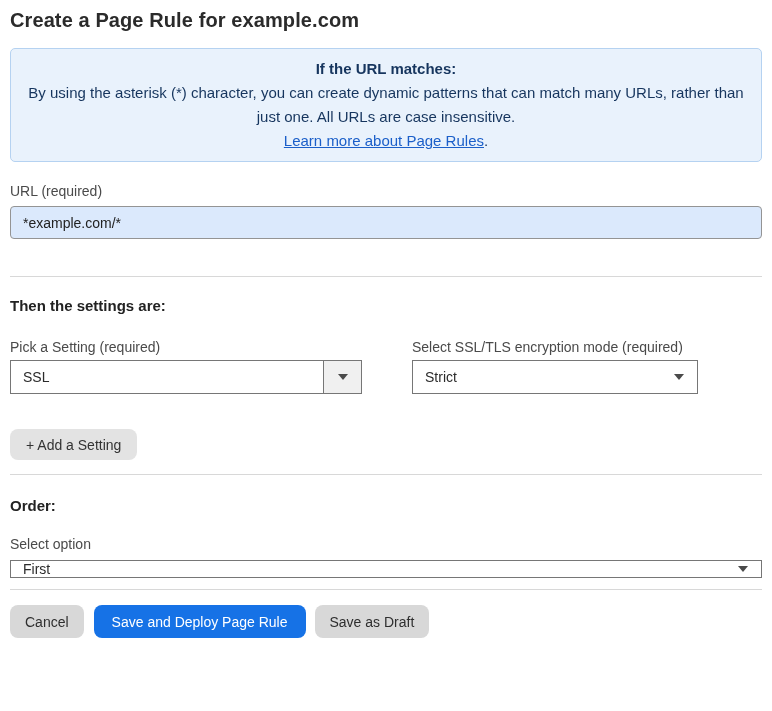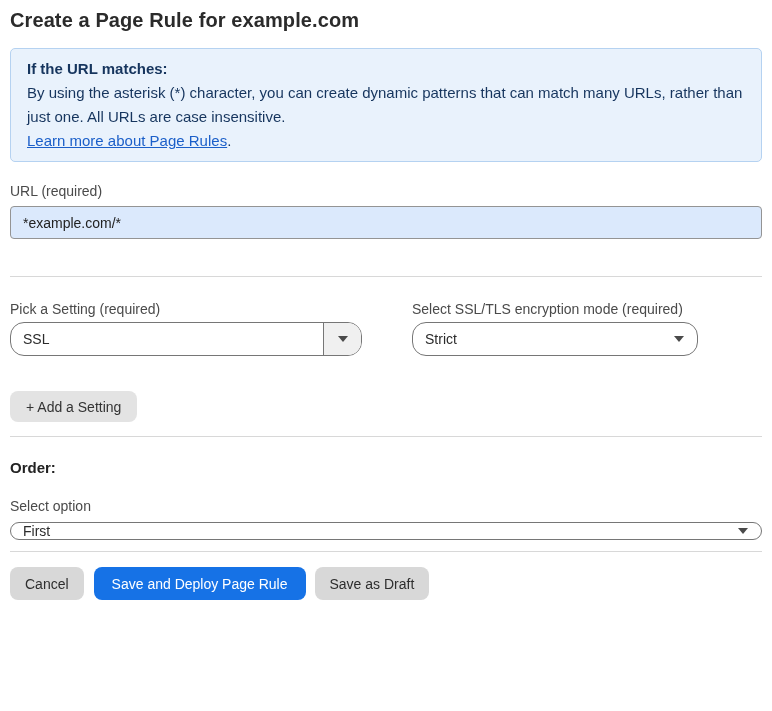--- a/index.html
+++ b/index.html
@@ -18,21 +18,21 @@
     color: #2b2b2b; letter-spacing: 0.1px;
   }
 
   .info-box {
     margin-top: 14px;
     background: var(--info_bg, #e9f2fc);
     border: 1px solid var(--info_border, #b5d2f1);
     border-radius: 5px;
     padding: 8px 16px;
     color: var(--info_text, #16355e);
-    font-size: 15px; line-height: 24px;
+    font-size: 15px; line-height: 24px; text-align: center;
   }
   .info-heading { font-weight: 700; }
   .info-link-line a {
     color: var(--link_blue, #1b5fc9);
     text-decoration: underline;
     cursor: pointer;
   }
 
   .field-label {
     display: block;
@@ -73,21 +73,21 @@
   .selects-row { display: flex; margin-top: 23px; }
   .selects-row .col-1 { width: 352px; margin-right: 18px; }
   .selects-row .col-2 { width: 286px; margin-left: 32px; }
   .selects-row .field-label { margin-top: 0; margin-bottom: 4px; }
 
   .select {
     display: flex; align-items: center;
     height: 34px;
     background: #ffffff;
     border: 1px solid #767676;
-    border-radius: 14px;
+    border-radius: 0;
     cursor: pointer;
     overflow: hidden;
   }
   .select .select-value {
     flex: 1;
     padding: 0 12px;
     font-size: 14px; color: #2b2b2b;
   }
   .select .select-btn {
     width: 38px; height: 100%;
@@ -148,20 +148,21 @@
     <div class="info-heading">If the URL matches:</div>
     <div class="info-body">By using the asterisk (*) character, you can create dynamic patterns that can match many URLs, rather than just one. All URLs are case insensitive.</div>
     <div class="info-link-line"><a href="#">Learn more about Page Rules</a><span>.</span></div>
   </div>
 
   <label class="field-label">URL (required)</label>
   <input type="text" class="url-input" value="*example.com/*" style="">
 
   <hr class="divider hr-1">
 
+  <h2 class="section-heading settings-heading">Then the settings are:</h2>
 
   <div class="selects-row">
     <div class="col-1">
       <label class="field-label">Pick a Setting (required)</label>
       <div class="select">
         <span class="select-value">SSL</span>
         <span class="select-btn">
           <span class="caret"></span>
         </span>
       </div>

